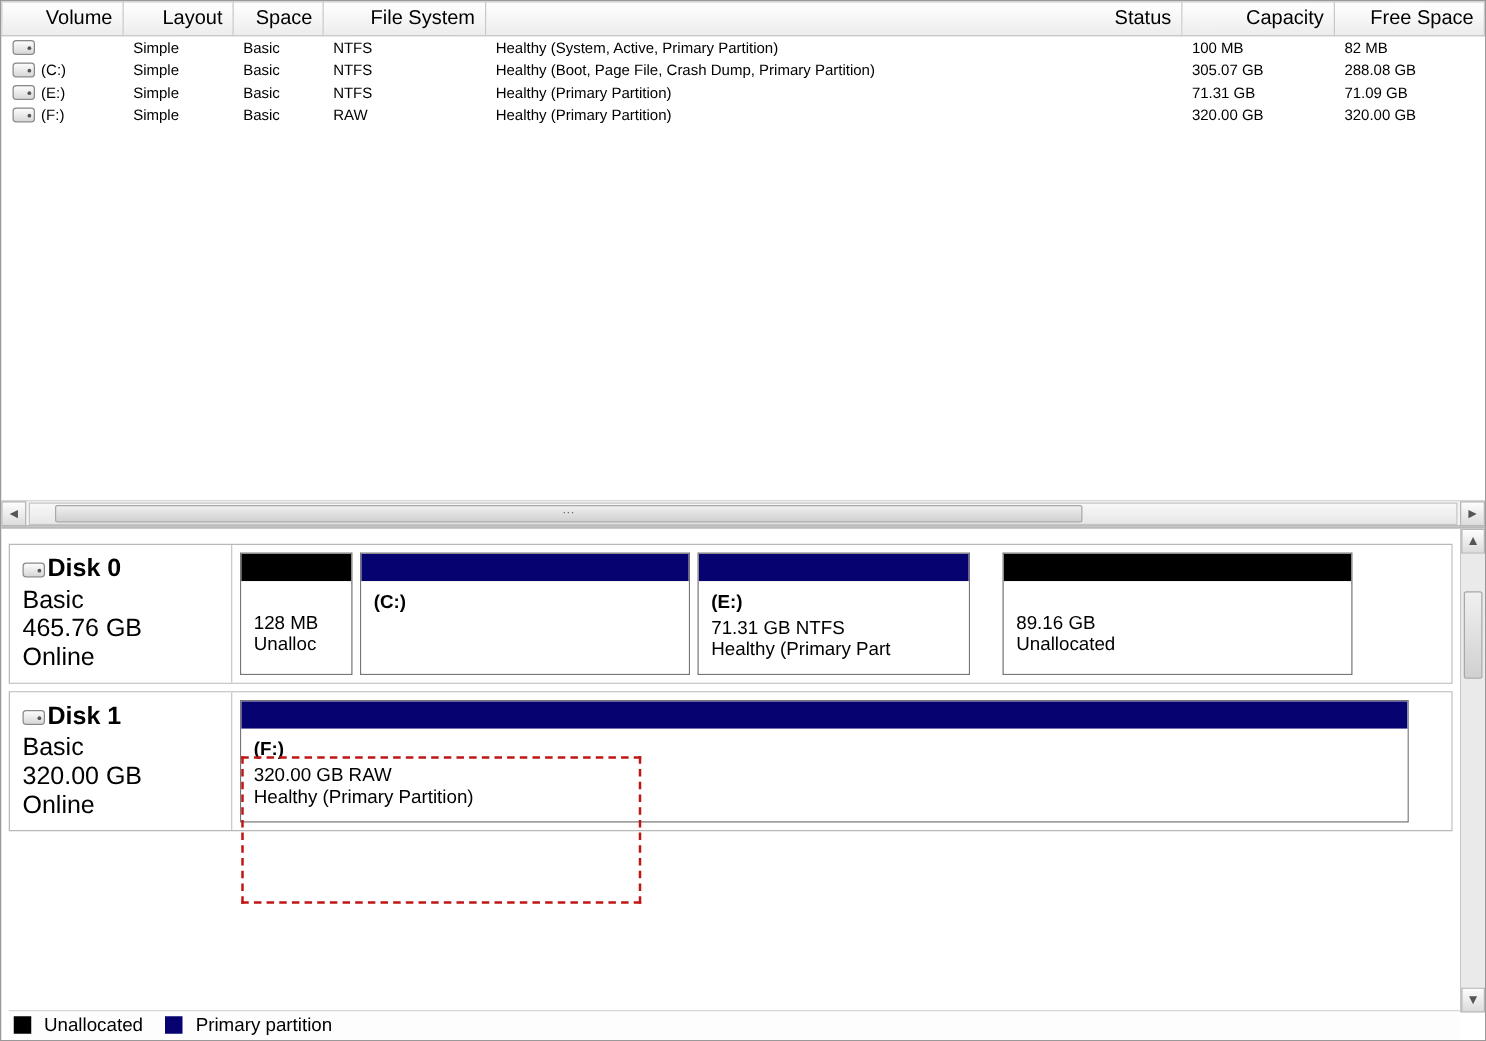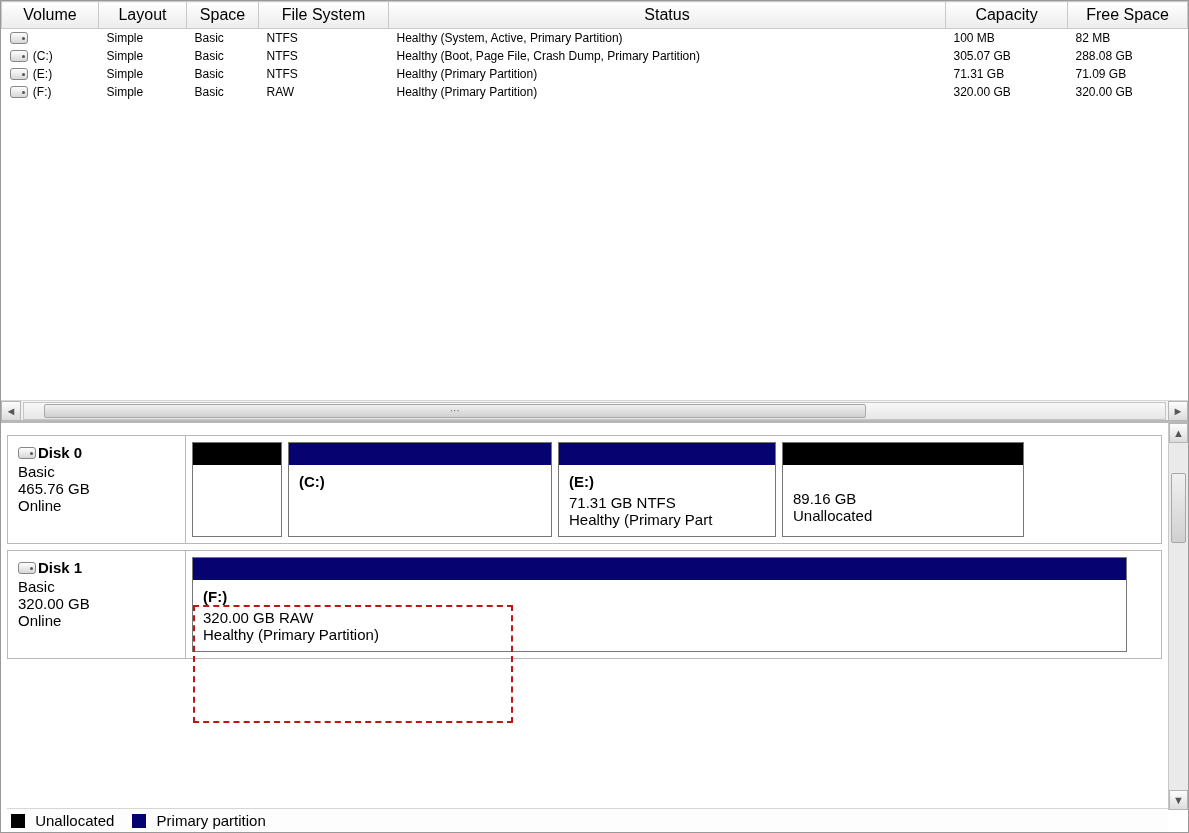--- a/index.html
+++ b/index.html
@@ -30,21 +30,21 @@
   .vol-table {
     flex: 1 1 auto;
     overflow: hidden;
   }
   table.volumes {
     border-collapse: collapse;
     width: 100%;
     table-layout: fixed;
   }
   table.volumes th {
-    text-align: center;
+    text-align: right;
     font-weight: normal;
     padding: 4px 8px;
     background: linear-gradient(#ffffff,#ececec);
     border: 1px solid #c9c9c9;
     font-size: 16px;
     white-space: nowrap;
     overflow: hidden;
   }
   table.volumes td {
     padding: 2px 8px;
@@ -136,21 +136,21 @@
   }
   .disk-row {
     display:flex;
     border:1px solid #b9b9b9;
     margin:6px;
     background:#fff;
   }
   .disk-head {
     width:178px;
     padding:8px 10px;
-    font-size:15px;
+    font-size:20px;
     border-right:1px solid #b9b9b9;
     background:#fff;
     display:flex; flex-direction:column;
   }
   .disk-head .title { font-weight:bold; margin-bottom:2px; }
   .disk-head .title .drive-icon { vertical-align:-1px; }
   .parts {
     flex:1;
     display:flex;
     padding:6px;
@@ -285,36 +285,41 @@
         <div class="disk-row">
           <div class="disk-head">
             <div class="title"><span class="drive-icon"></span><span>Disk 0</span></div>
             <div>Basic</div>
             <div>465.76 GB</div>
             <div>Online</div>
           </div>
           <div class="parts">
             <div class="part" style="width: 90px;">
               <div class="hdr unalloc"></div>
+              <div class="body">
+                <div>&nbsp;</div>
+                <div>128 MB</div>
+                <div>Unalloc</div>
+              </div>
             </div>
             <div class="part" style="width: 264px;">
               <div class="hdr primary"></div>
               <div class="body">
                 <div class="lbl">(C:)</div>
               </div>
             </div>
             <div class="part" style="width: 218px;">
               <div class="hdr primary"></div>
               <div class="body">
                 <div class="lbl">(E:)</div>
                 <div>71.31 GB NTFS</div>
                 <div>Healthy (Primary Part</div>
               </div>
             </div>
-            <div class="part" style="width: 242px;">
+            <div class="part" style="width: 280px; margin-left: 20px;">
               <div class="hdr unalloc"></div>
               <div class="body">
                 <div>&nbsp;</div>
                 <div>89.16 GB</div>
                 <div>Unallocated</div>
               </div>
             </div>
           </div>
         </div>
         <div class="disk-row">

